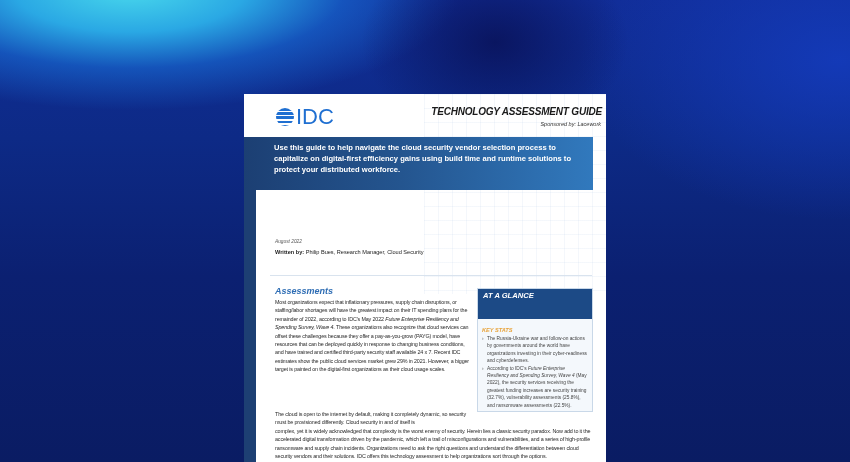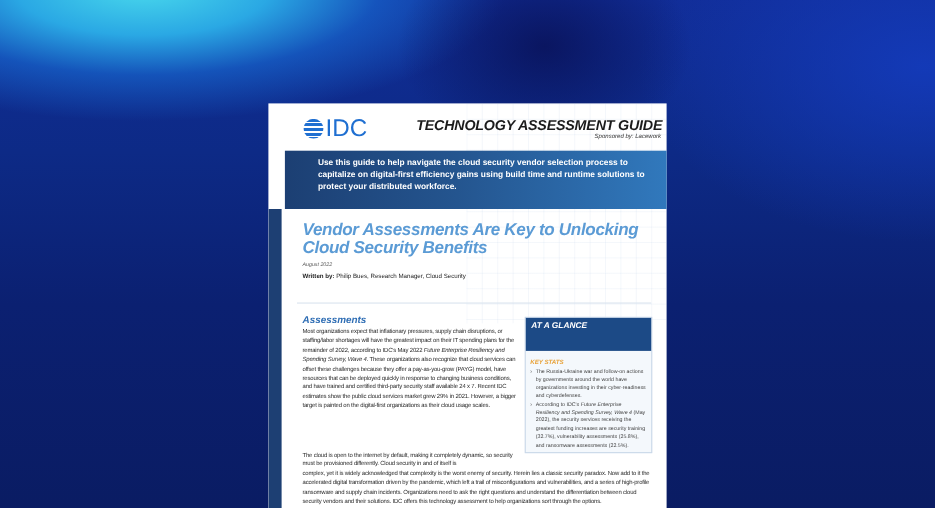--- a/index.html
+++ b/index.html
@@ -42,30 +42,30 @@
       background: repeating-linear-gradient(180deg, #1f6fd1 0 2.6px, #ffffff 2.6px 4.2px);
       margin-right: 2px;
     }
     .logo-text {
       font-family: "Liberation Sans", sans-serif;
       font-size: 22px; letter-spacing: 0px;
       color: #1f6fd1; font-weight: 400; line-height: 22px;
     }
     .guide-title {
       position: absolute; right: 4px; top: 12px;
-      font-size: 13px; font-weight: 700; font-style: italic;
+      font-size: 10px; font-weight: 700; font-style: italic;
       color: #1b1b1b; letter-spacing: -0.2px;
     }
     .sponsor {
       position: absolute; right: 5px; top: 27px;
       font-size: 5.5px; font-style: italic; color: #333;
     }
 
     .banner {
-      position: absolute; left: 15px; top: 43px; width: 349px; height: 53px;
+      position: absolute; left: 0; top: 43px; width: 349px; height: 53px;
       background: linear-gradient(90deg, #1c3f73 0%, #24558f 45%, #3179bd 100%);
     }
     .banner-text {
       position: absolute; left: 30px; top: 6px; width: 315px;
       font-size: 7.6px; font-weight: 700; color: #ffffff; line-height: 10.8px;
     }
     .left-strip {
       position: absolute; left: 0; top: 96px; width: 12px; height: 290px;
       background: #1d3f73;
     }
@@ -148,21 +148,20 @@
     <div class="guide-title">TECHNOLOGY ASSESSMENT GUIDE</div>
     <div class="sponsor">Sponsored by: Lacework</div>
   </div>
 
   <div class="banner">
     <div class="banner-text">Use this guide to help navigate the cloud security vendor selection process to capitalize on digital-first efficiency gains using build time and runtime solutions to protect your distributed workforce.</div>
   </div>
   <div class="left-strip"></div>
 
   <div class="body">
-    <h1 class="doc-title">Vendor Assessments Are Key to Unlocking Cloud Security Benefits</h1>
     <div class="doc-date">August 2022</div>
     <div class="author">
       <b>Written by:</b>
       <span>Philip Bues, Research Manager, Cloud Security</span>
     </div>
     <div class="divider"></div>
 
     <h2 class="intro-heading">Assessments</h2>
     <p class="para1"><span>Most organizations expect that inflationary pressures, supply chain disruptions, or staffing/labor shortages will have the greatest impact on their IT spending plans for the remainder of 2022, according to IDC's May 2022 </span><i>Future Enterprise Resiliency and Spending Survey, Wave 4.</i><span> These organizations also recognize that cloud services can offset these challenges because they offer a pay-as-you-grow (PAYG) model, have resources that can be deployed quickly in response to changing business conditions, and have trained and certified third-party security staff available 24 x 7. Recent IDC estimates show the public cloud services market grew 29% in 2021. However, a bigger target is painted on the digital-first organizations as their cloud usage scales.</span></p>
 

